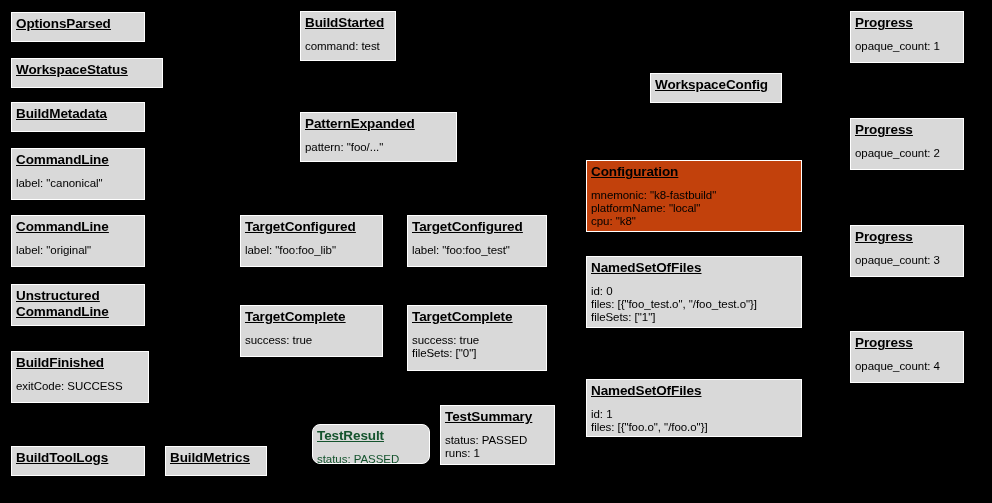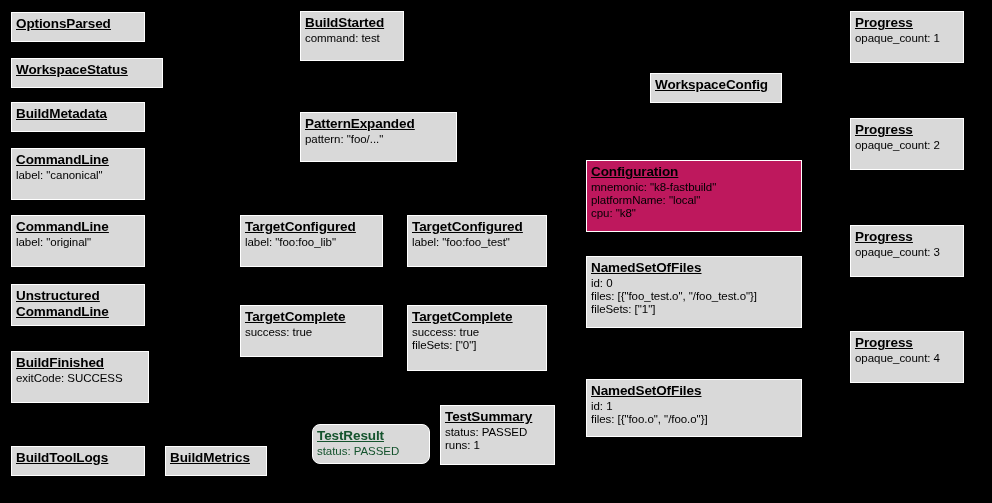--- a/index.html
+++ b/index.html
@@ -32,38 +32,38 @@
     text-decoration: underline;
     white-space: pre;
     letter-spacing: -0.1px;
   }
   .node-title .title-line {
     display: block;
     text-decoration: underline;
   }
   .node-fields {
     display: block;
-    margin-top: 1px;
+    margin-top: 9px;
   }
   .node-field {
     display: block;
     font-size: 11.5px;
     font-weight: normal;
     white-space: pre;
     letter-spacing: -0.05px;
   }
 </style>
 </head>
 <body>
 
 <div id="canvas" style="width: 992px; height: 503px; background: rgb(0, 0, 0); padding-left: 29px;">
     <div class="node" style="left: 11px; top: 12px; width: 134px; height: 30px; background: rgb(217, 217, 217); border-color: rgb(255, 255, 255); color: rgb(0, 0, 0);">
       <span class="node-title"><span class="title-line">OptionsParsed</span></span>
     </div>
-    <div class="node" style="left: 300px; top: 11px; width: 104px; height: 50px; background: rgb(217, 217, 217); border-color: rgb(255, 255, 255); color: rgb(0, 0, 0);">
+    <div class="node" style="left: 300px; top: 11px; width: 96px; height: 50px; background: rgb(217, 217, 217); border-color: rgb(255, 255, 255); color: rgb(0, 0, 0);">
       <span class="node-title"><span class="title-line">BuildStarted</span></span>
       <span class="node-fields">
         <span class="node-field">command: test</span>
       </span>
     </div>
     <div class="node" style="left: 850px; top: 11px; width: 114px; height: 52px; background: rgb(217, 217, 217); border-color: rgb(255, 255, 255); color: rgb(0, 0, 0);">
       <span class="node-title"><span class="title-line">Progress</span></span>
       <span class="node-fields">
         <span class="node-field">opaque_count: 1</span>
       </span>
@@ -88,21 +88,21 @@
       <span class="node-fields">
         <span class="node-field">opaque_count: 2</span>
       </span>
     </div>
     <div class="node" style="left: 11px; top: 148px; width: 134px; height: 52px; background: rgb(217, 217, 217); border-color: rgb(255, 255, 255); color: rgb(0, 0, 0);">
       <span class="node-title"><span class="title-line">CommandLine</span></span>
       <span class="node-fields">
         <span class="node-field">label: "canonical"</span>
       </span>
     </div>
-    <div class="node" style="left: 586px; top: 160px; width: 216px; height: 72px; background: #be185d; border-color: rgb(255, 255, 255); color: rgb(0, 0, 0);">
+    <div class="node" style="left: 586px; top: 160px; width: 216px; height: 72px; background: #c2410c; border-color: rgb(255, 255, 255); color: rgb(0, 0, 0);">
       <span class="node-title"><span class="title-line">Configuration</span></span>
       <span class="node-fields">
         <span class="node-field">mnemonic: "k8-fastbuild"</span>
         <span class="node-field">platformName: "local"</span>
         <span class="node-field">cpu: "k8"</span>
       </span>
     </div>
     <div class="node" style="left: 240px; top: 215px; width: 143px; height: 52px; background: rgb(217, 217, 217); border-color: rgb(255, 255, 255); color: rgb(0, 0, 0);">
       <span class="node-title"><span class="title-line">TargetConfigured</span></span>
       <span class="node-fields">

